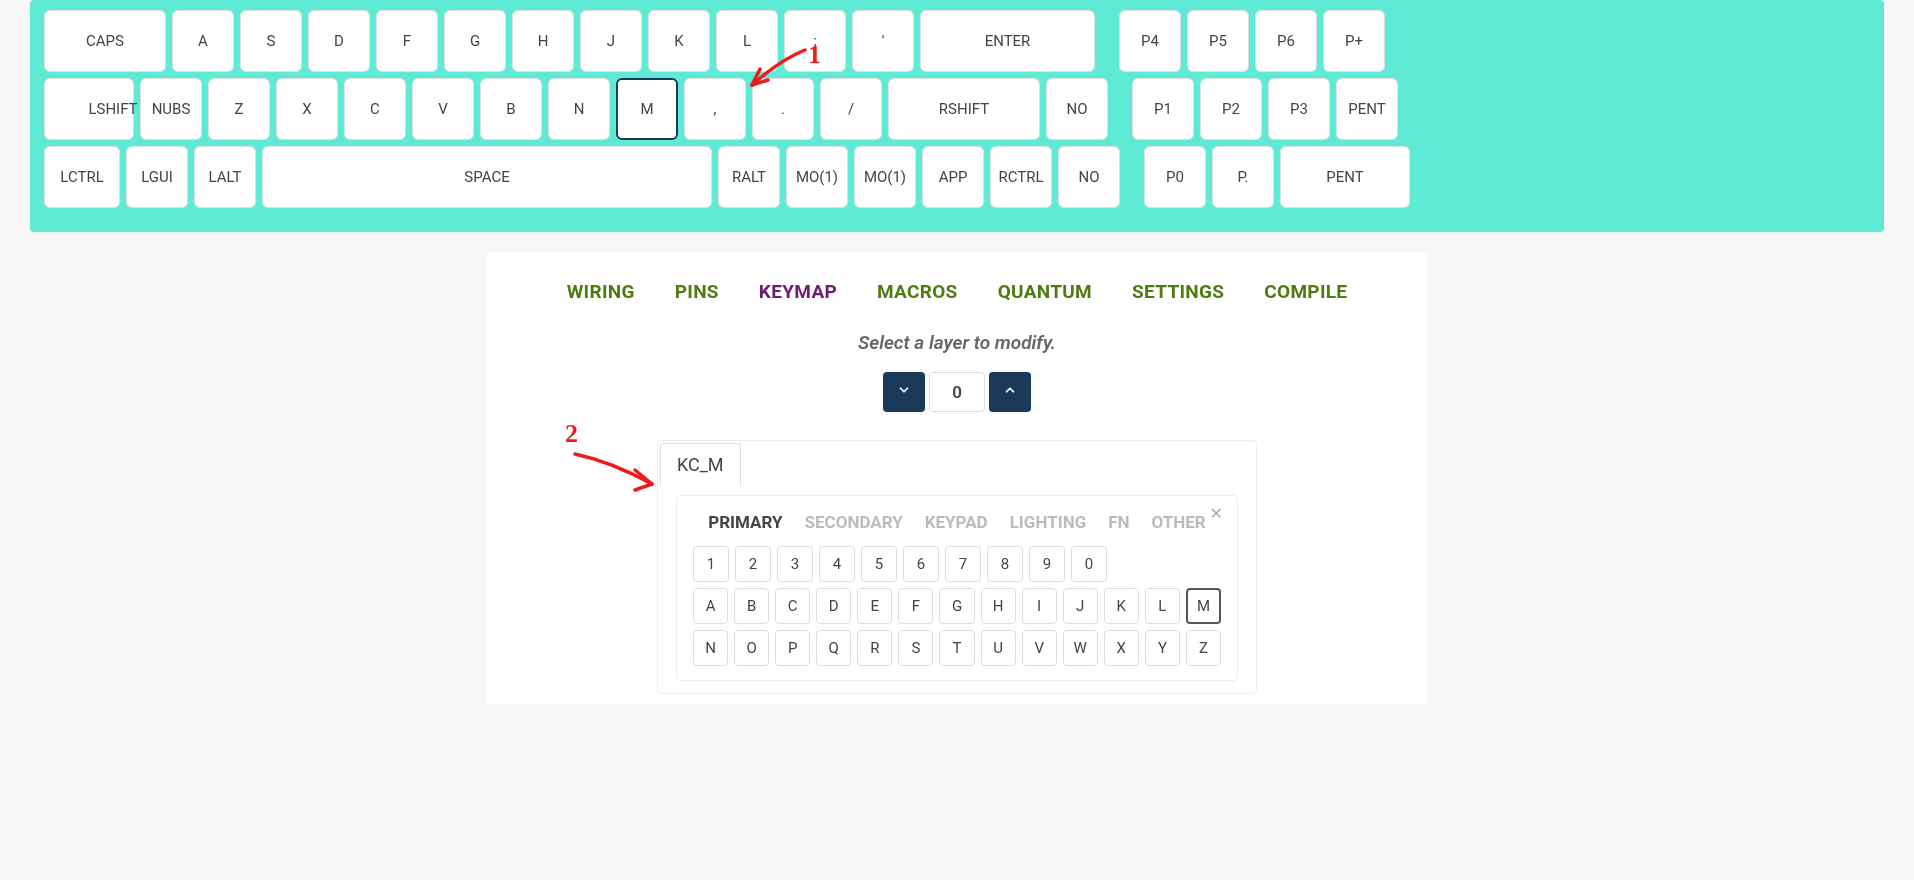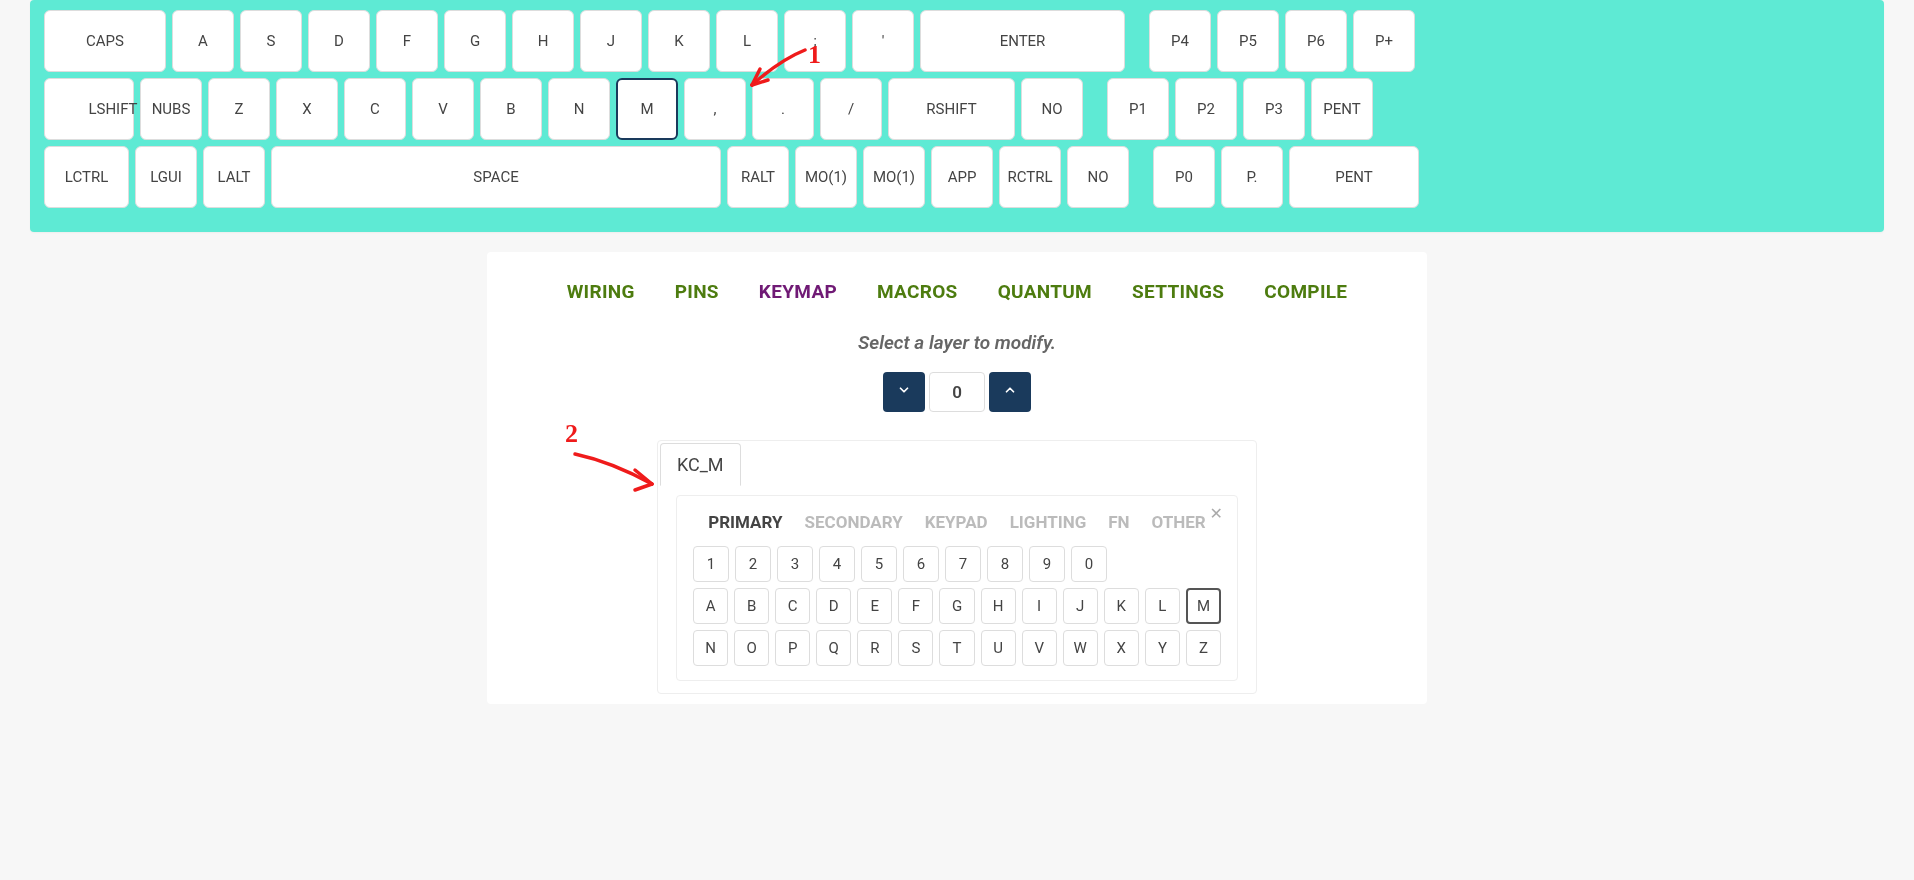--- a/index.html
+++ b/index.html
@@ -34,24 +34,24 @@
     font-size: 15px;
     color: #444;
     cursor: pointer;
   }
   .key.selected {
     border: 2px solid #1a3a5c;
   }
   .kw-wide { width: 122px; }
   .kw-1 { width: 62px; }
   .kw-shift { width: 90px; padding-left: 48px; }
-  .kw-shift2 { width: 127px; }
+  .kw-shift2 { width: 152px; }
   .kw-space { width: 450px; }
-  .kw-enter { width: 205px; }
-  .kw-mod { width: 85px; }
+  .kw-enter { width: 175px; }
+  .kw-mod { width: 76px; }
 
   .lower-panel {
     background: #fff;
     width: 940px;
     margin: 20px auto 0 auto;
     padding: 28px 20px 10px 20px;
     border-radius: 4px;
   }
   .tabs {
     display: flex;

